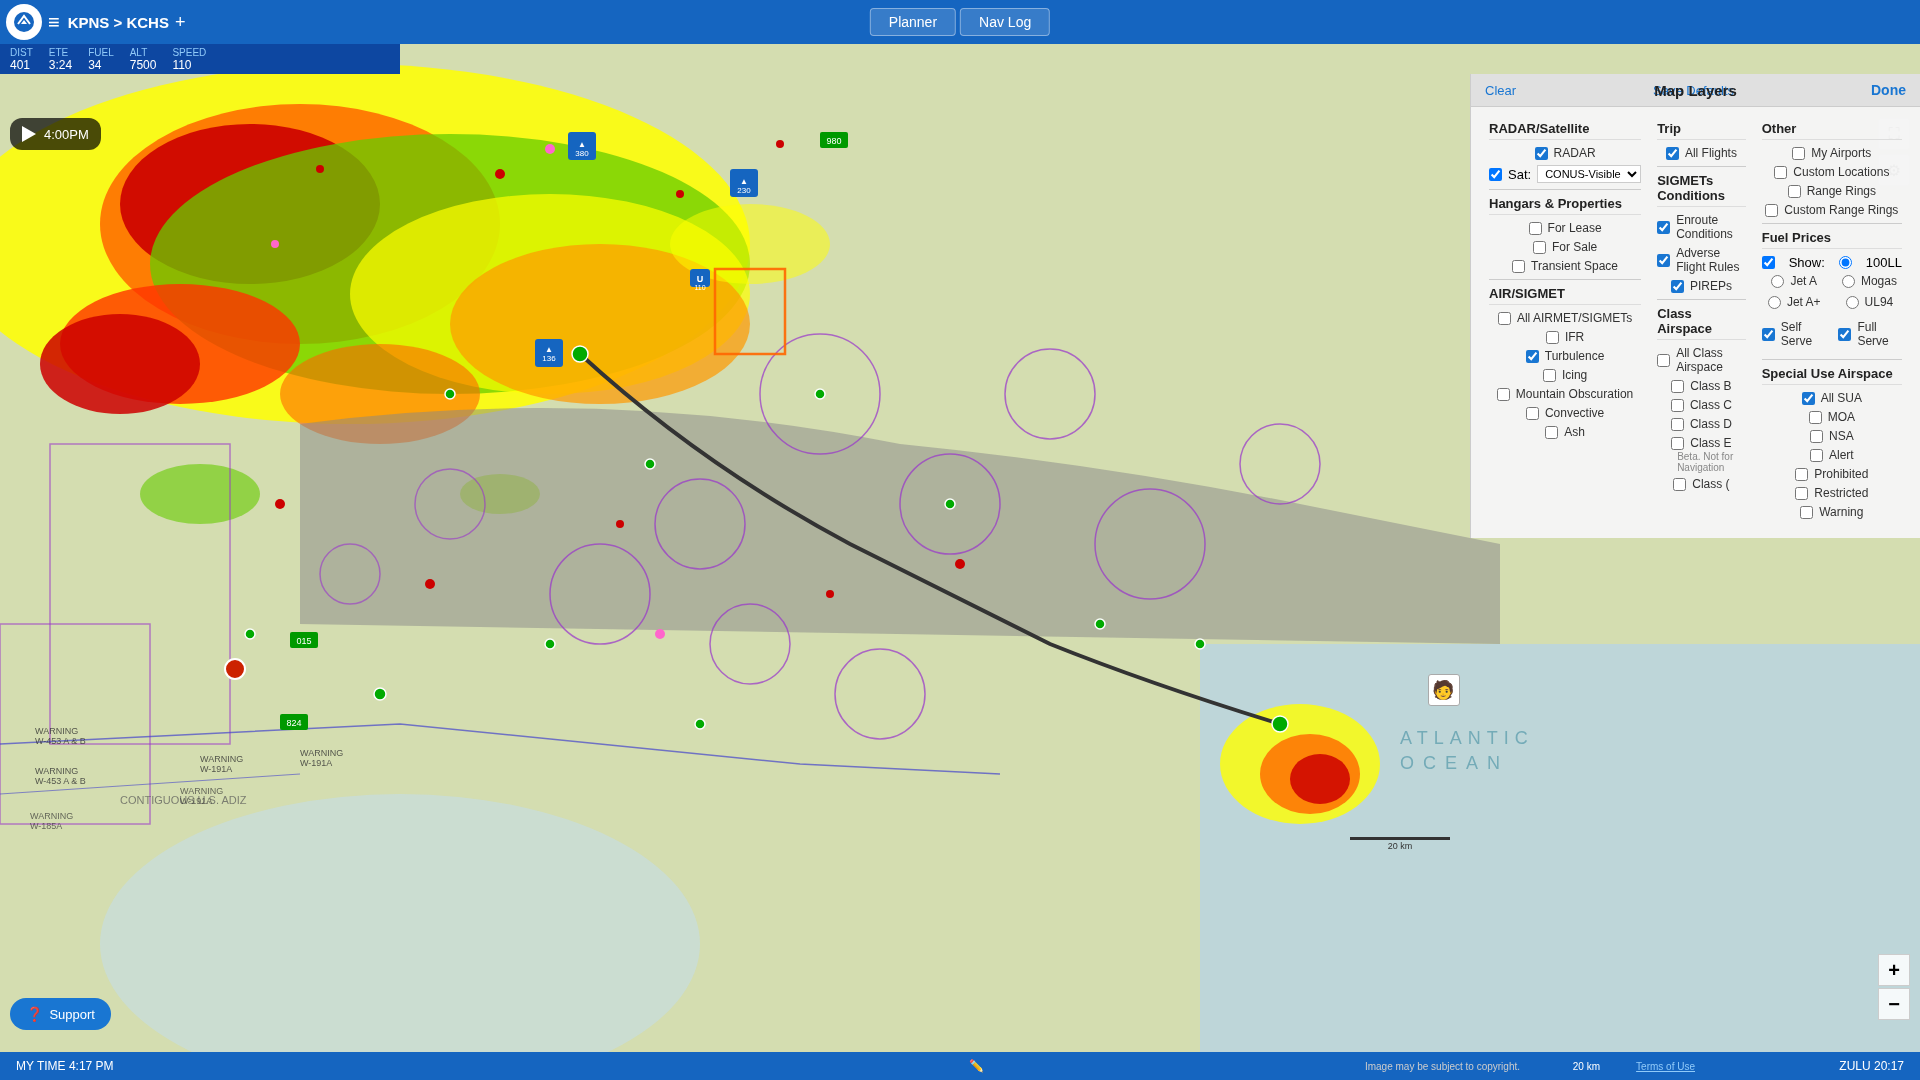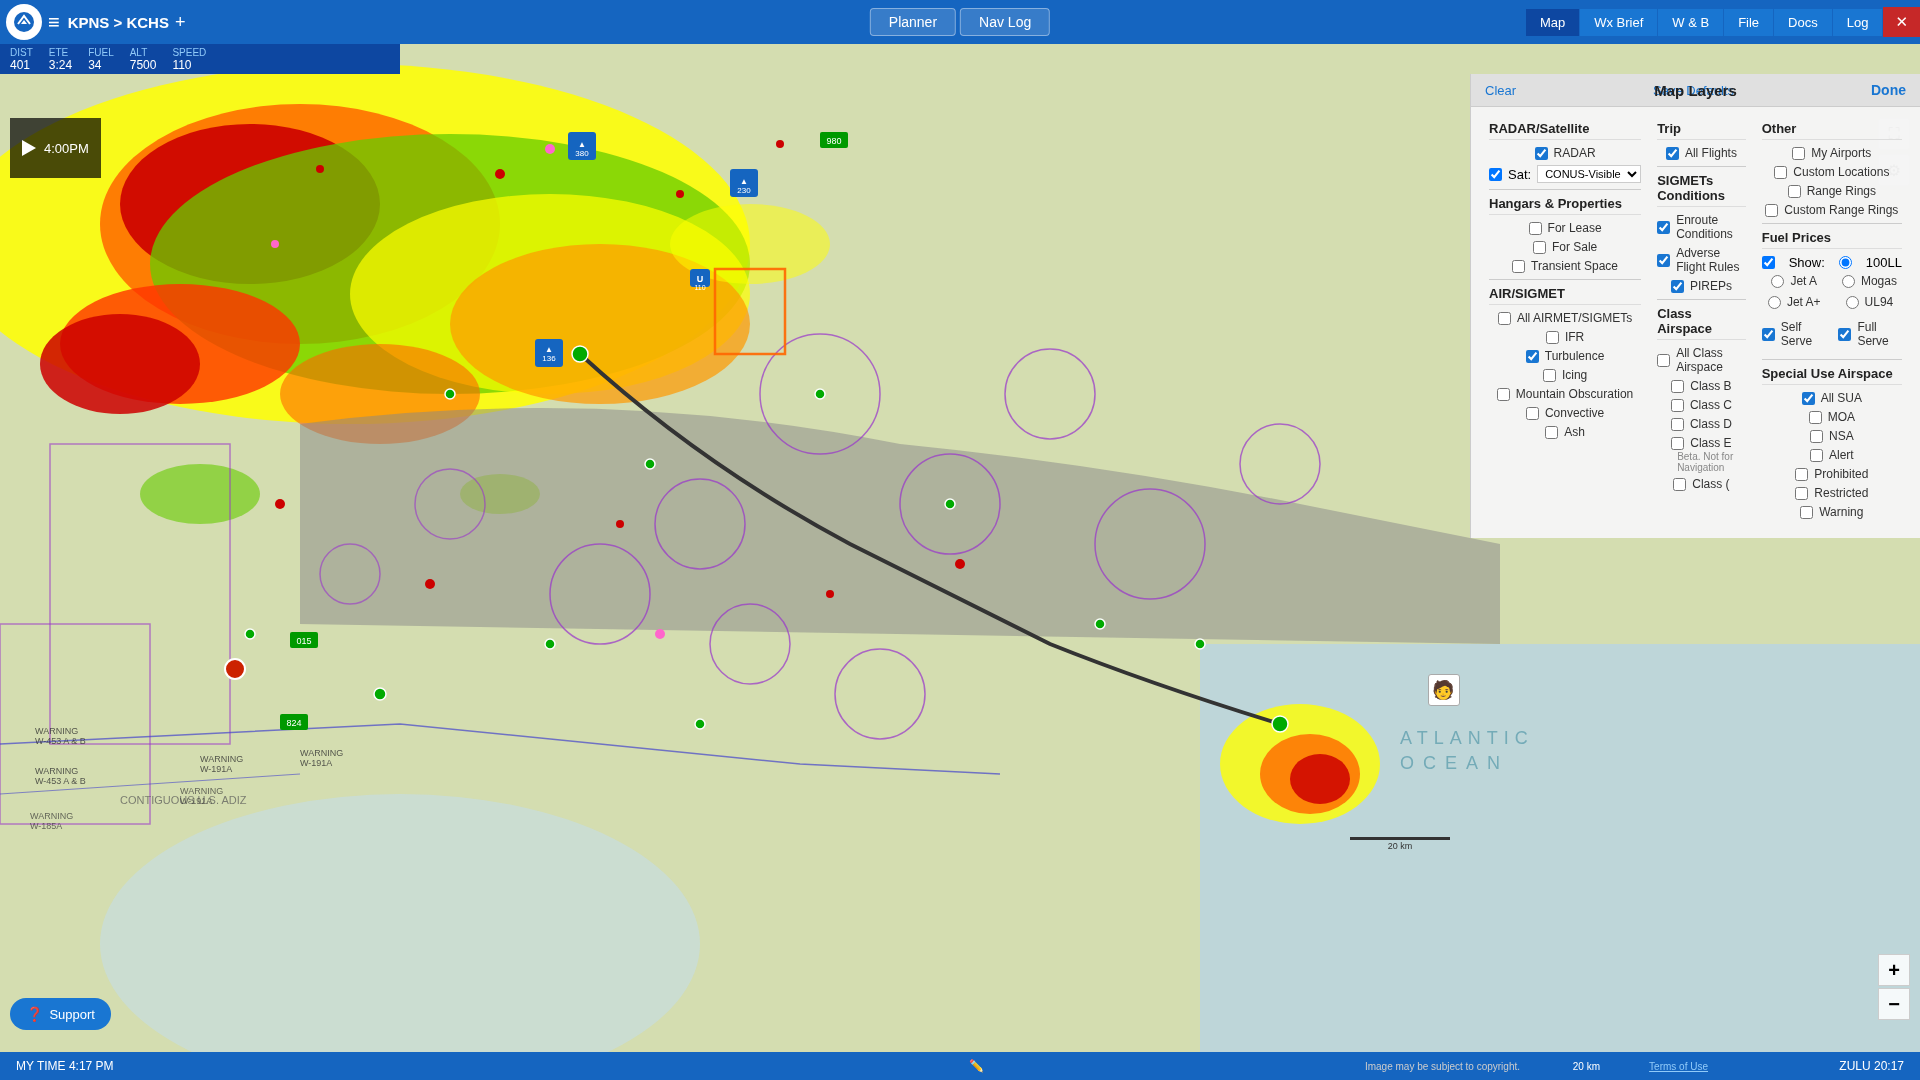--- a/index.html
+++ b/index.html
@@ -37,22 +37,22 @@
 
     
     #map-area {
       position: absolute; top: 44px; left: 0; width: 1920px; height: 1036px;
       background: #b8d4e8; overflow: hidden;
     }
 
     
     #playbar {
       position: absolute; top: 74px; left: 10px;
-      background: rgba(0,0,0,0.7); color: white; padding: 22px 12px;
-      border-radius: 0; display: flex; align-items: center; gap: 8px; z-index: 50;
+      background: rgba(0,0,0,0.7); color: white; padding: 8px 12px;
+      border-radius: 12px; display: flex; align-items: center; gap: 8px; z-index: 50;
     }
 
     
     #map-controls-right {
       position: absolute; right: 10px; top: 74px; display: flex; flex-direction: column; gap: 4px; z-index: 50;
     }
     .map-ctrl-btn {
       background: rgba(255,255,255,0.85); border: 1px solid #ccc; width: 32px; height: 32px;
       display: flex; align-items: center; justify-content: center; cursor: pointer; border-radius: 3px;
       font-size: 16px;
@@ -131,29 +131,20 @@
   </div>
   <span style="color:white;font-size:20px;margin-right:8px;cursor:pointer;">≡</span>
   <span style="color:white;font-weight:bold;font-size:15px;margin-right:6px;">KPNS &gt; KCHS</span>
   <span style="color:white;font-size:18px;margin-right:20px;cursor:pointer;">+</span>
 
   <div id="center-nav">
     <button class="nav-btn">Planner</button>
     <button class="nav-btn">Nav Log</button>
   </div>
 
-  <div id="right-nav">
-    <button class="tab-btn active">Map</button>
-    <button class="tab-btn">Wx Brief</button>
-    <button class="tab-btn">W &amp; B</button>
-    <button class="tab-btn">File</button>
-    <button class="tab-btn">Docs</button>
-    <button class="tab-btn">Log</button>
-    <button id="close-btn">✕</button>
-  </div>
 </div>
 
 <div id="statsbar">
   <div class="stat-item">
     <div class="stat-label">DIST</div>
     <div>401</div>
   </div>
   <div class="stat-item">
     <div class="stat-label">ETE</div>
     <div>3:24</div>
@@ -533,17 +524,17 @@
         <label for="cb-warning">Warning</label>
       </div>
     </div>
 
   </div>
 </div>
 
 <div id="statusbar">
   <span style="position:absolute;right:400px;color:#ccc;font-size:10px;">Image may be subject to copyright.</span>
   <span style="position:absolute;right:320px;color:white;font-size:10px;">20 km</span>
-  <span style="position:absolute;right:212px;color:#90caf9;font-size:10px;cursor:pointer;text-decoration:underline;">Terms of Use</span>
+  <span style="position:absolute;right:225px;color:#90caf9;font-size:10px;cursor:pointer;text-decoration:underline;">Terms of Use</span>
   <span>MY TIME 4:17 PM</span>
   <span style="font-size:12px;">✏️</span>
   <span>ZULU 20:17</span>
 </div>
 
 </body></html>

